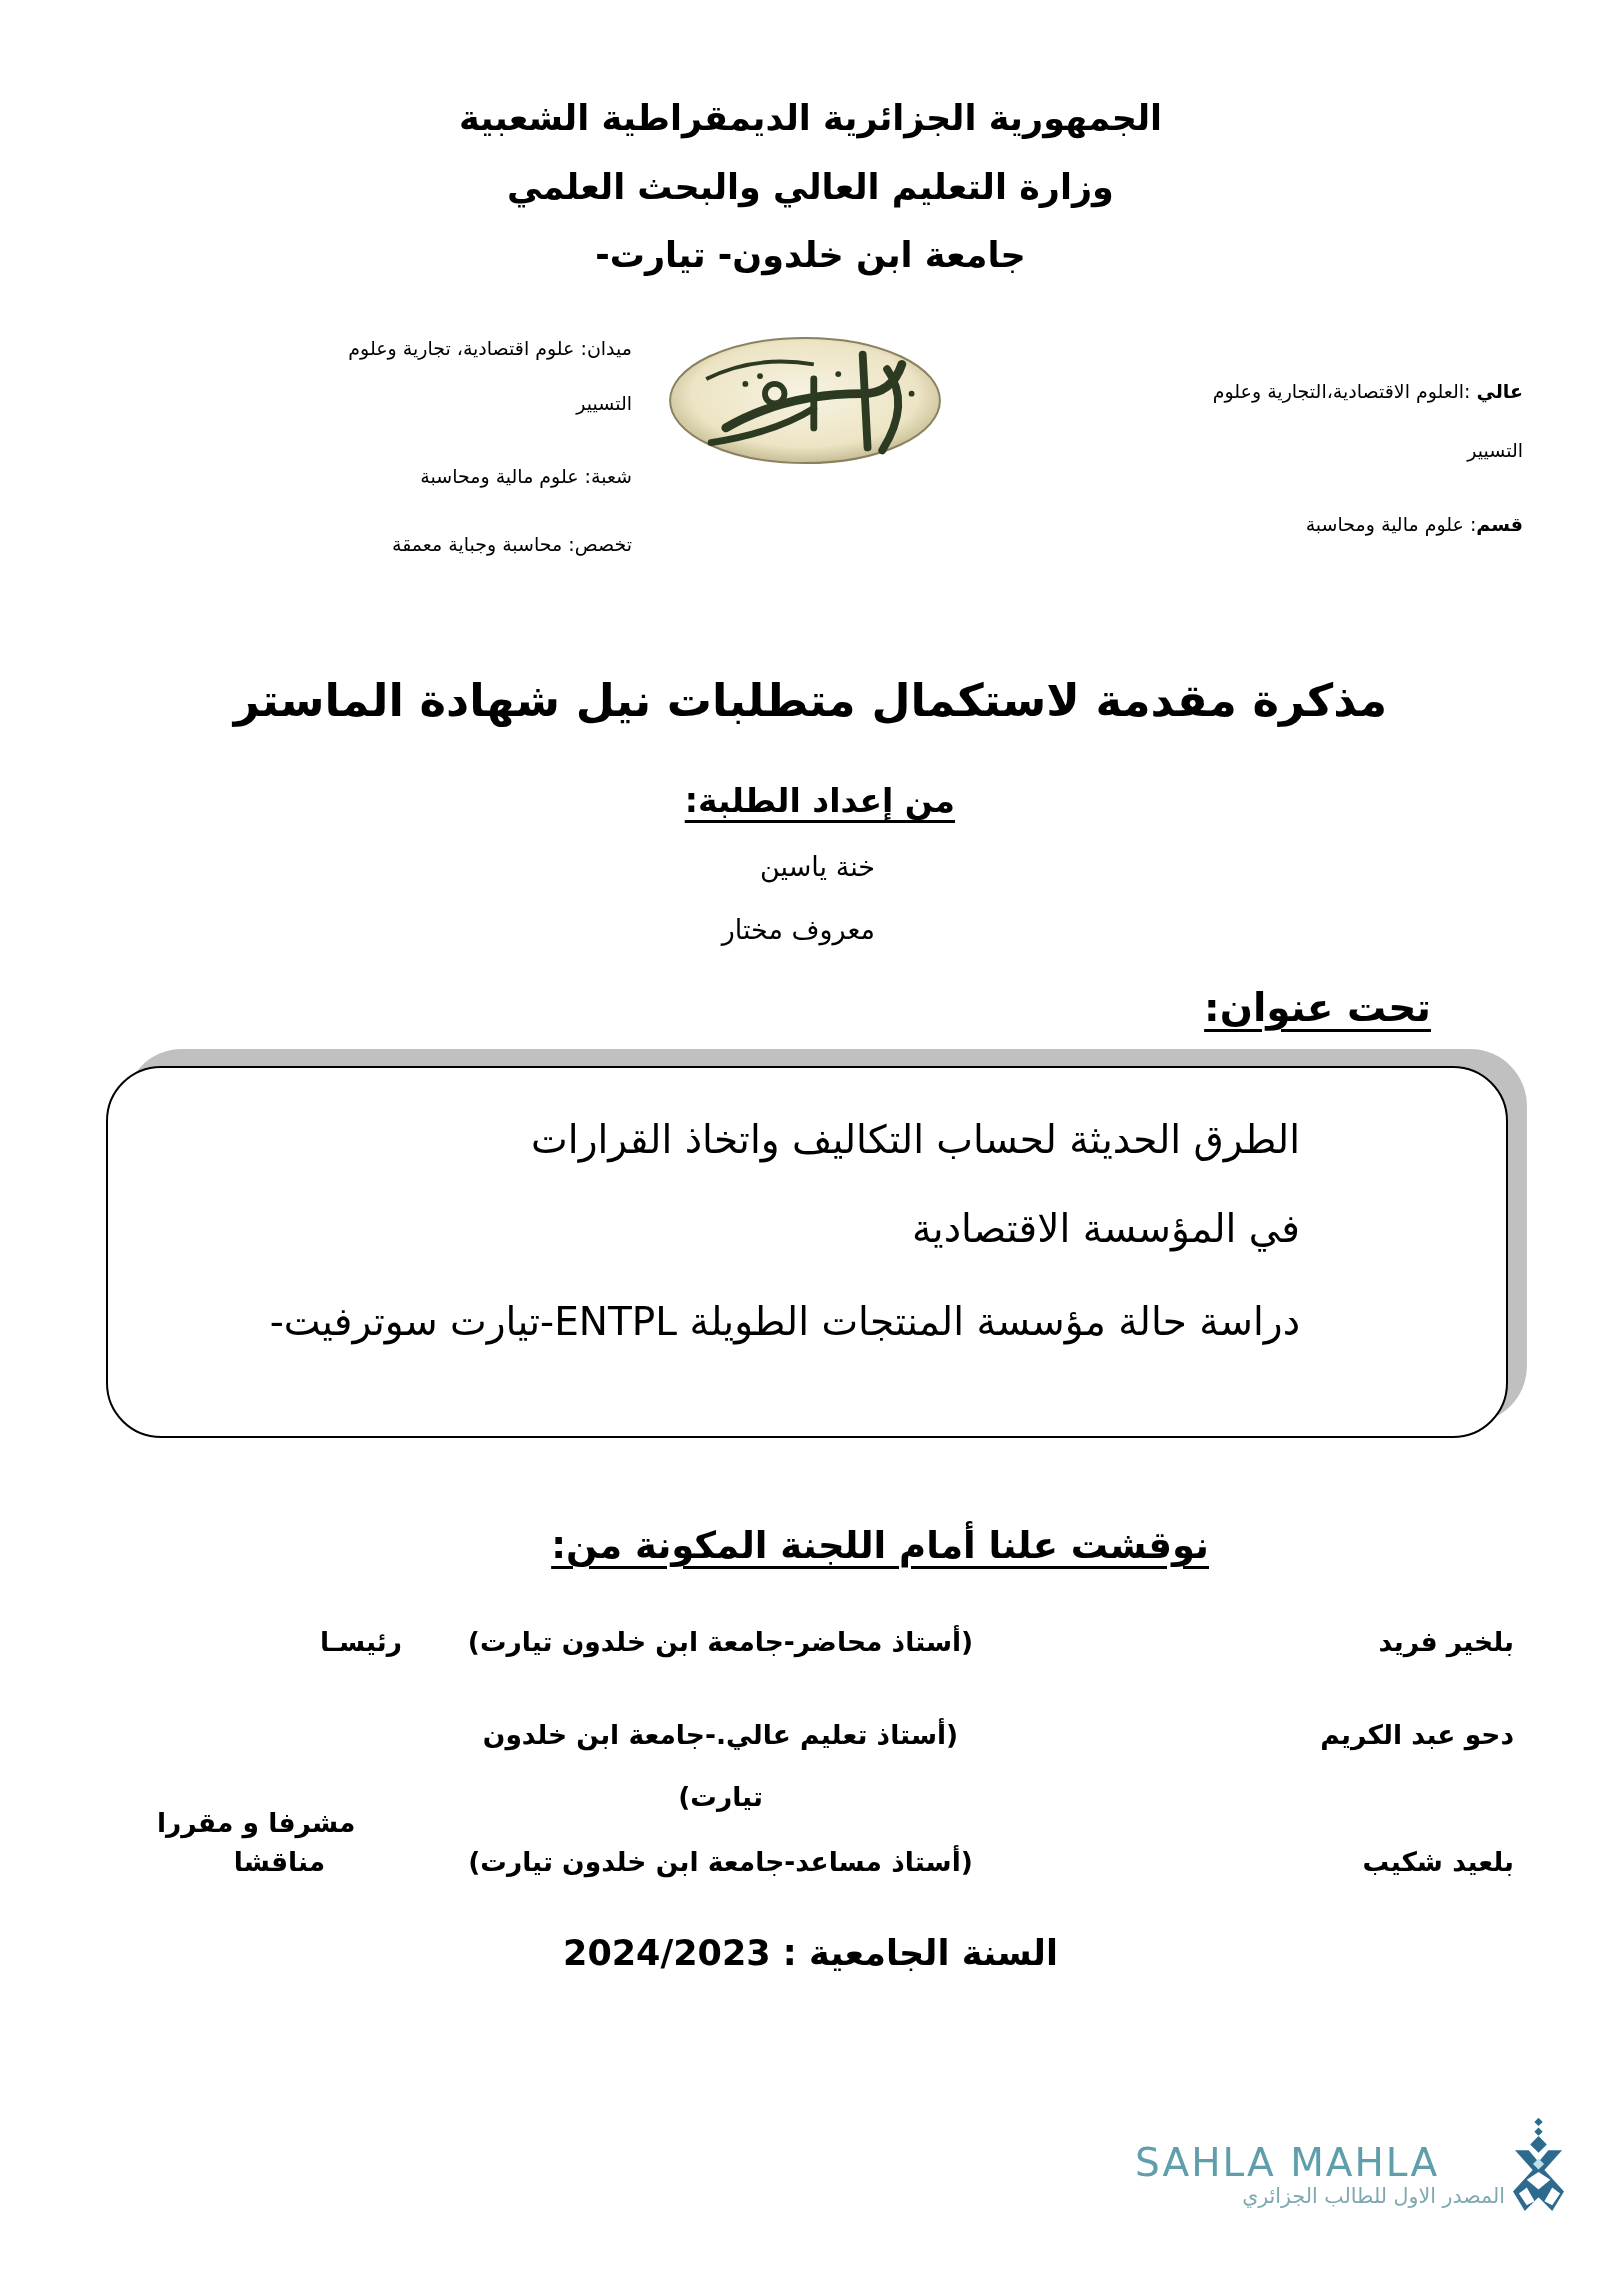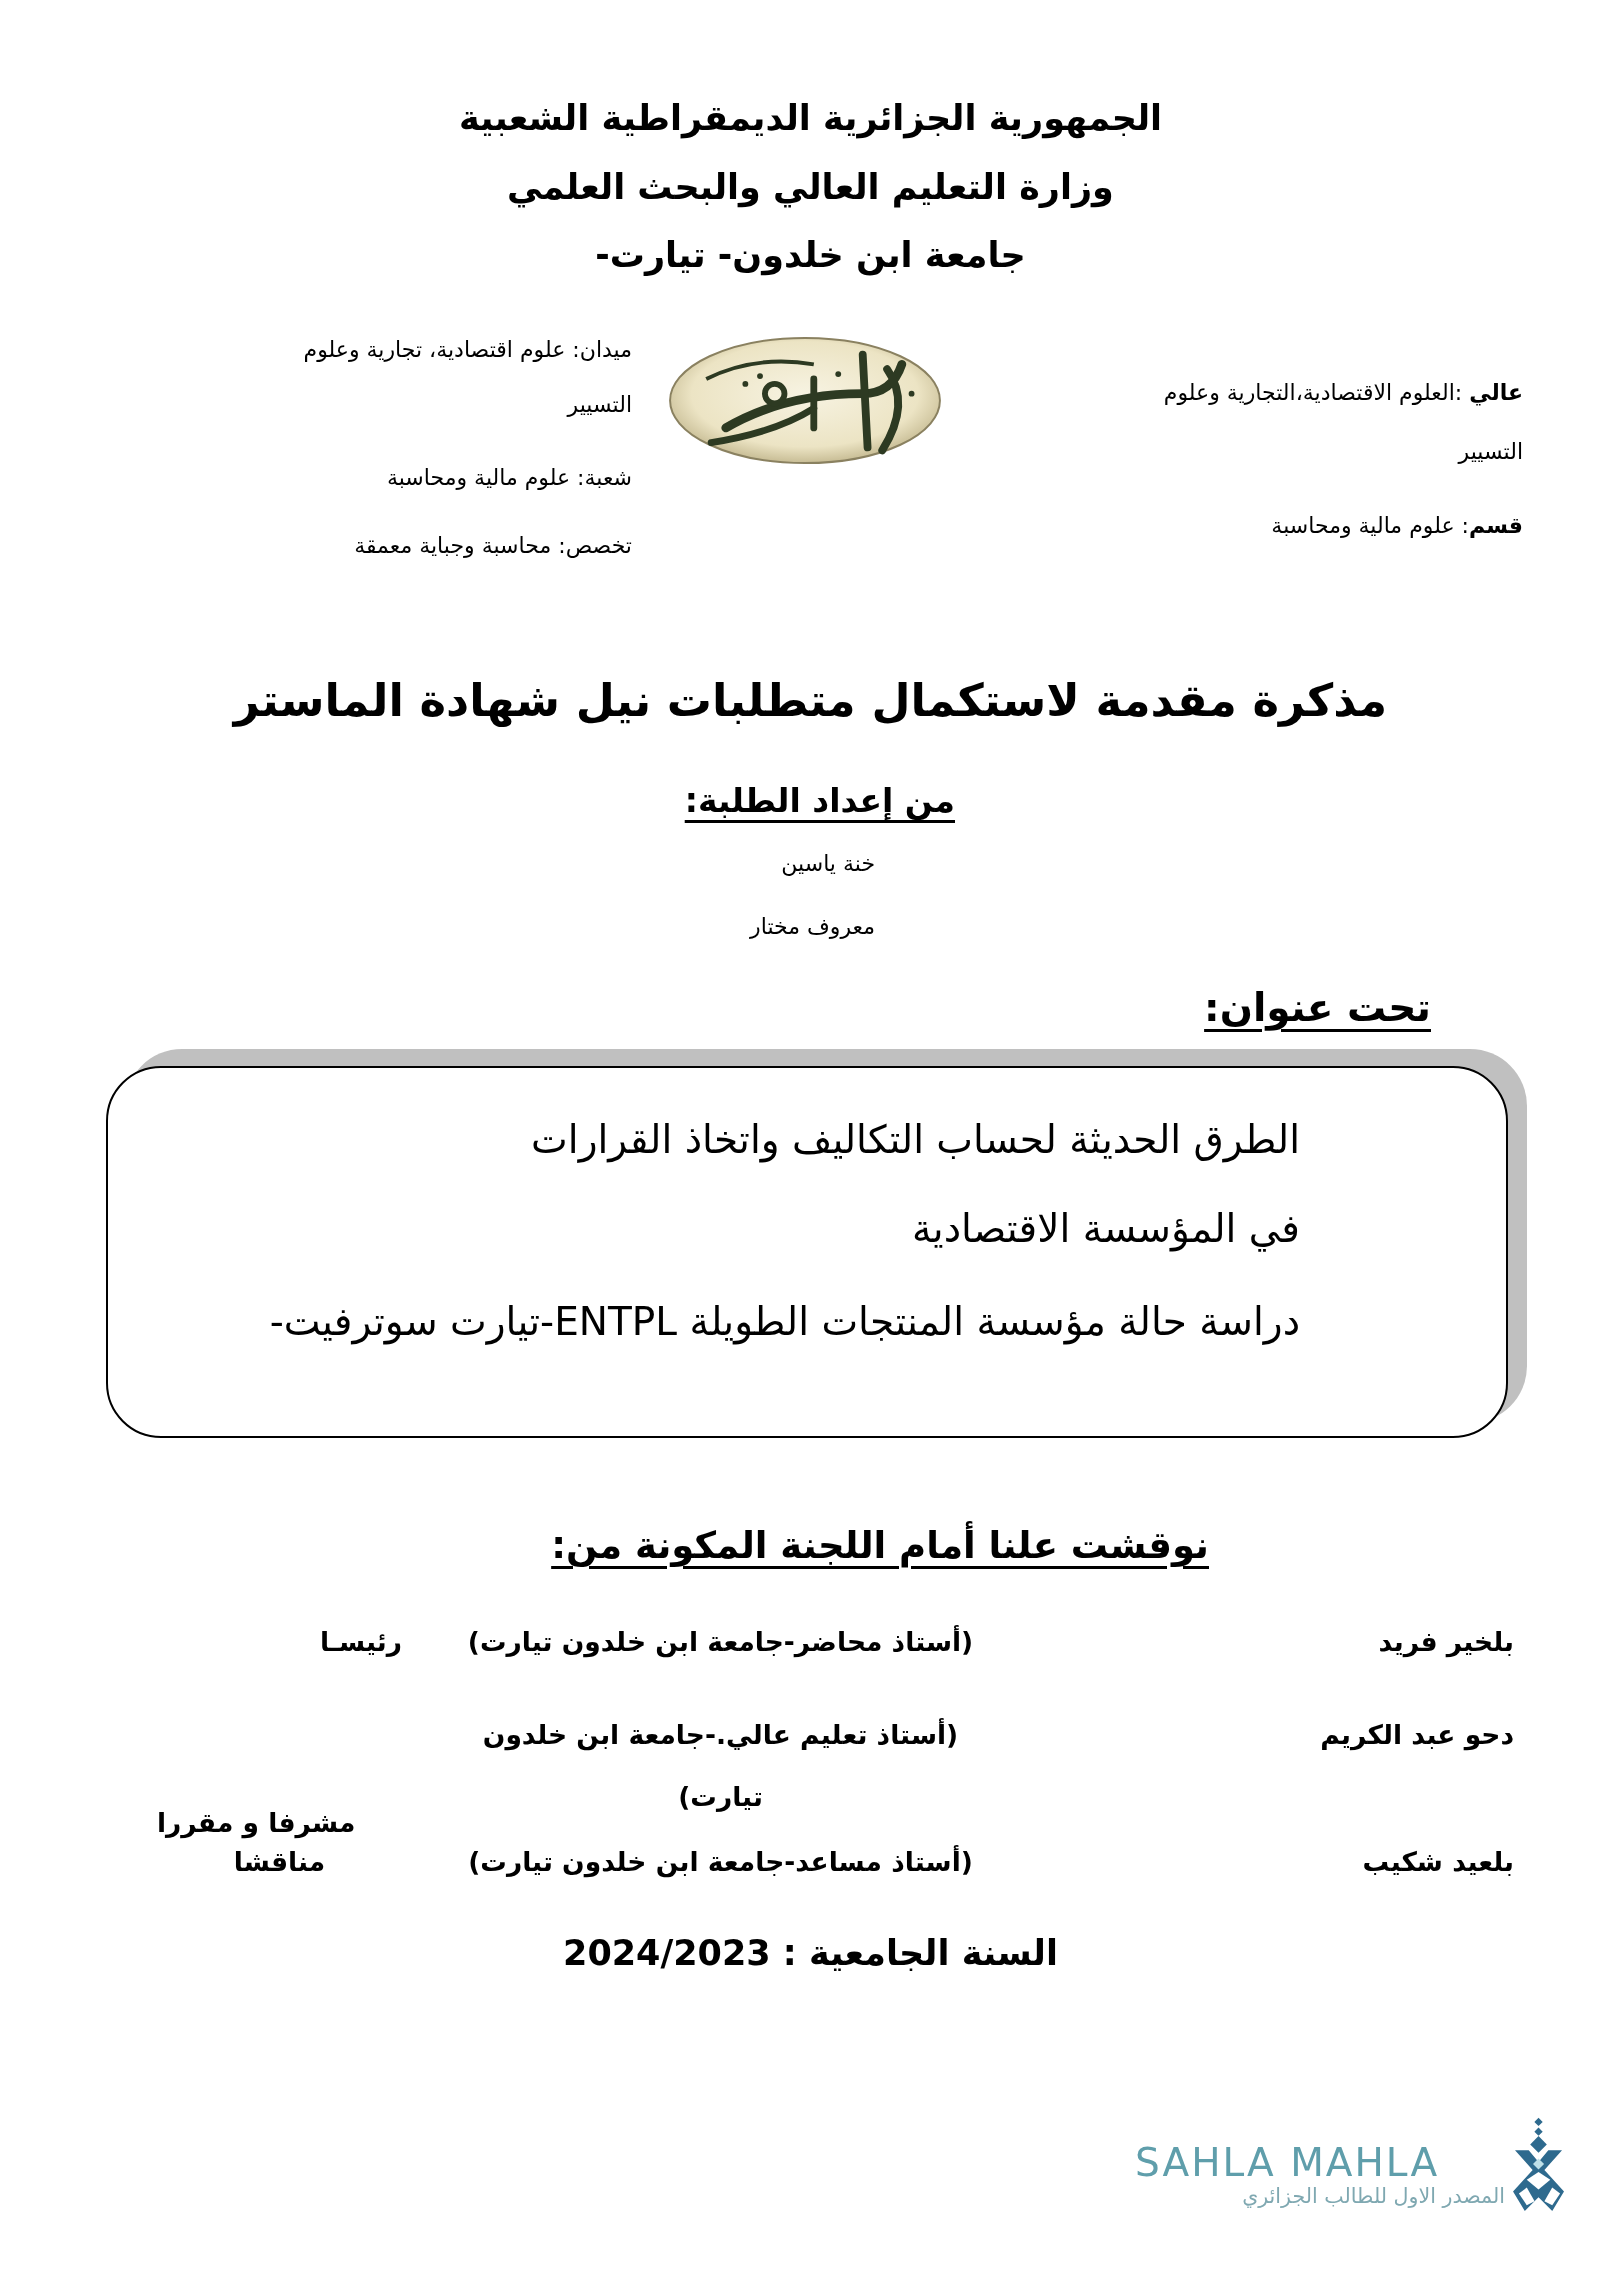--- a/index.html
+++ b/index.html
@@ -1,25 +1,25 @@
 <!DOCTYPE html>
 <html><head>
   <meta charset="utf-8">
   <style>
     html, body { margin:0; padding:0; background:#ffffff; }
     body { width:1621px; height:2293px; position:relative; overflow:hidden; color:#000;
            font-family:"DejaVu Sans", sans-serif; }
     .abs { position:absolute; }
     .rtl { direction:rtl; unicode-bidi:plaintext; }
     .hdr { left:0; width:1621px; text-align:center; font-weight:bold; font-size:35px; line-height:1; }
-    .meta { font-size:22px; line-height:1; white-space:nowrap; }
+    .meta { font-size:19px; line-height:1; white-space:nowrap; }
     .meta b { font-weight:bold; }
     .title { left:0; width:1621px; text-align:center; font-weight:bold; font-size:45px; line-height:1; }
     .underline-head { font-weight:bold; text-decoration:underline; text-decoration-thickness:2.9px; text-underline-offset:7.8px; line-height:1; white-space:nowrap; }
-    .student { font-size:22px; line-height:1; white-space:nowrap; text-align:right; }
+    .student { font-size:27px; line-height:1; white-space:nowrap; text-align:right; }
     .box-shadow { left:125px; top:1049px; width:1402px; height:374px; background:#c0c0c0; border-radius:57px; }
     .box { left:106px; top:1066px; width:1402px; height:372px; background:#fff; border:2.9px solid #000; border-radius:55px; box-sizing:border-box; }
     .box-line { left:106px; width:1194px; text-align:right; font-size:39px; line-height:1; white-space:nowrap; }
     .cm { font-weight:bold; font-size:26.5px; line-height:1; white-space:nowrap; }
     .year { left:0; width:1621px; text-align:center; font-weight:bold; font-size:35px; line-height:1; }
     .wm-text { left:1135px; top:2143px; font-family:"DejaVu Sans", sans-serif; font-size:39px; letter-spacing:2px; color:#5f9eab; line-height:1; white-space:nowrap; }
     .wm-sub { left:1137px; top:2186px; width:368px; text-align:right; font-size:20.6px; color:#7fa8b1; line-height:1; white-space:nowrap; }
   </style>
 </head>
 <body>

